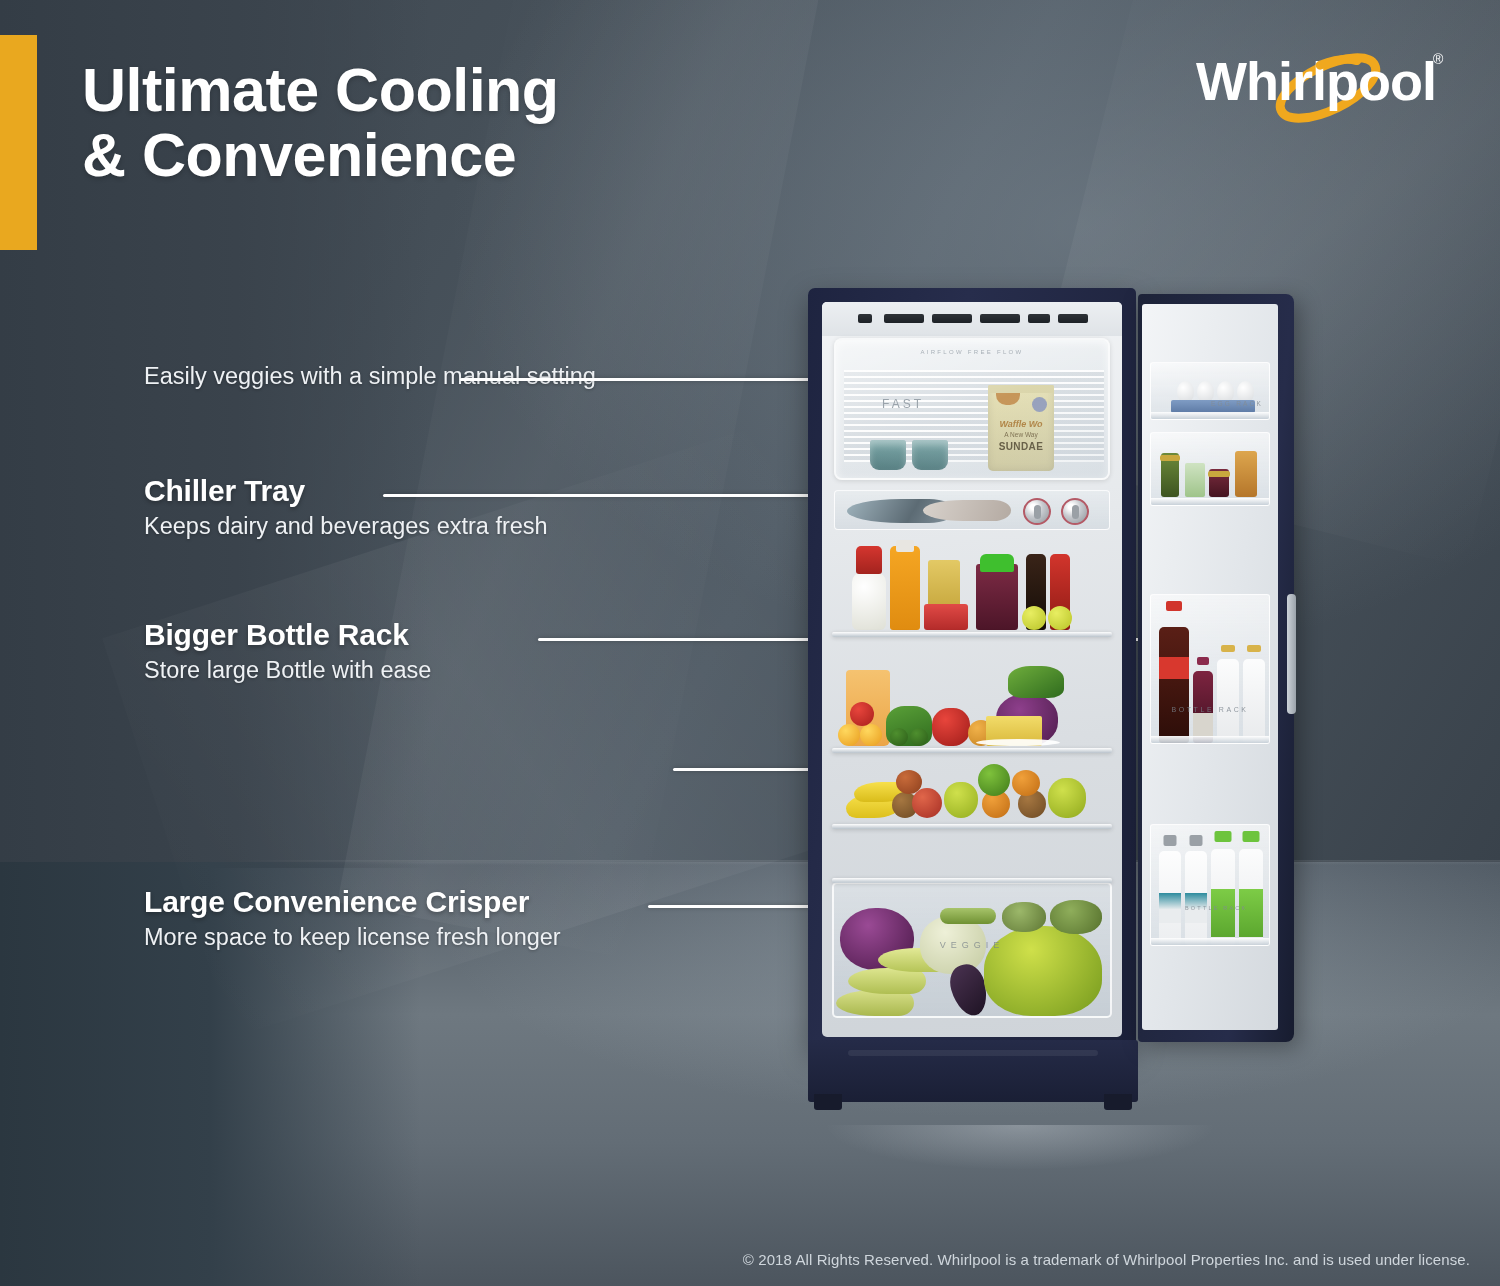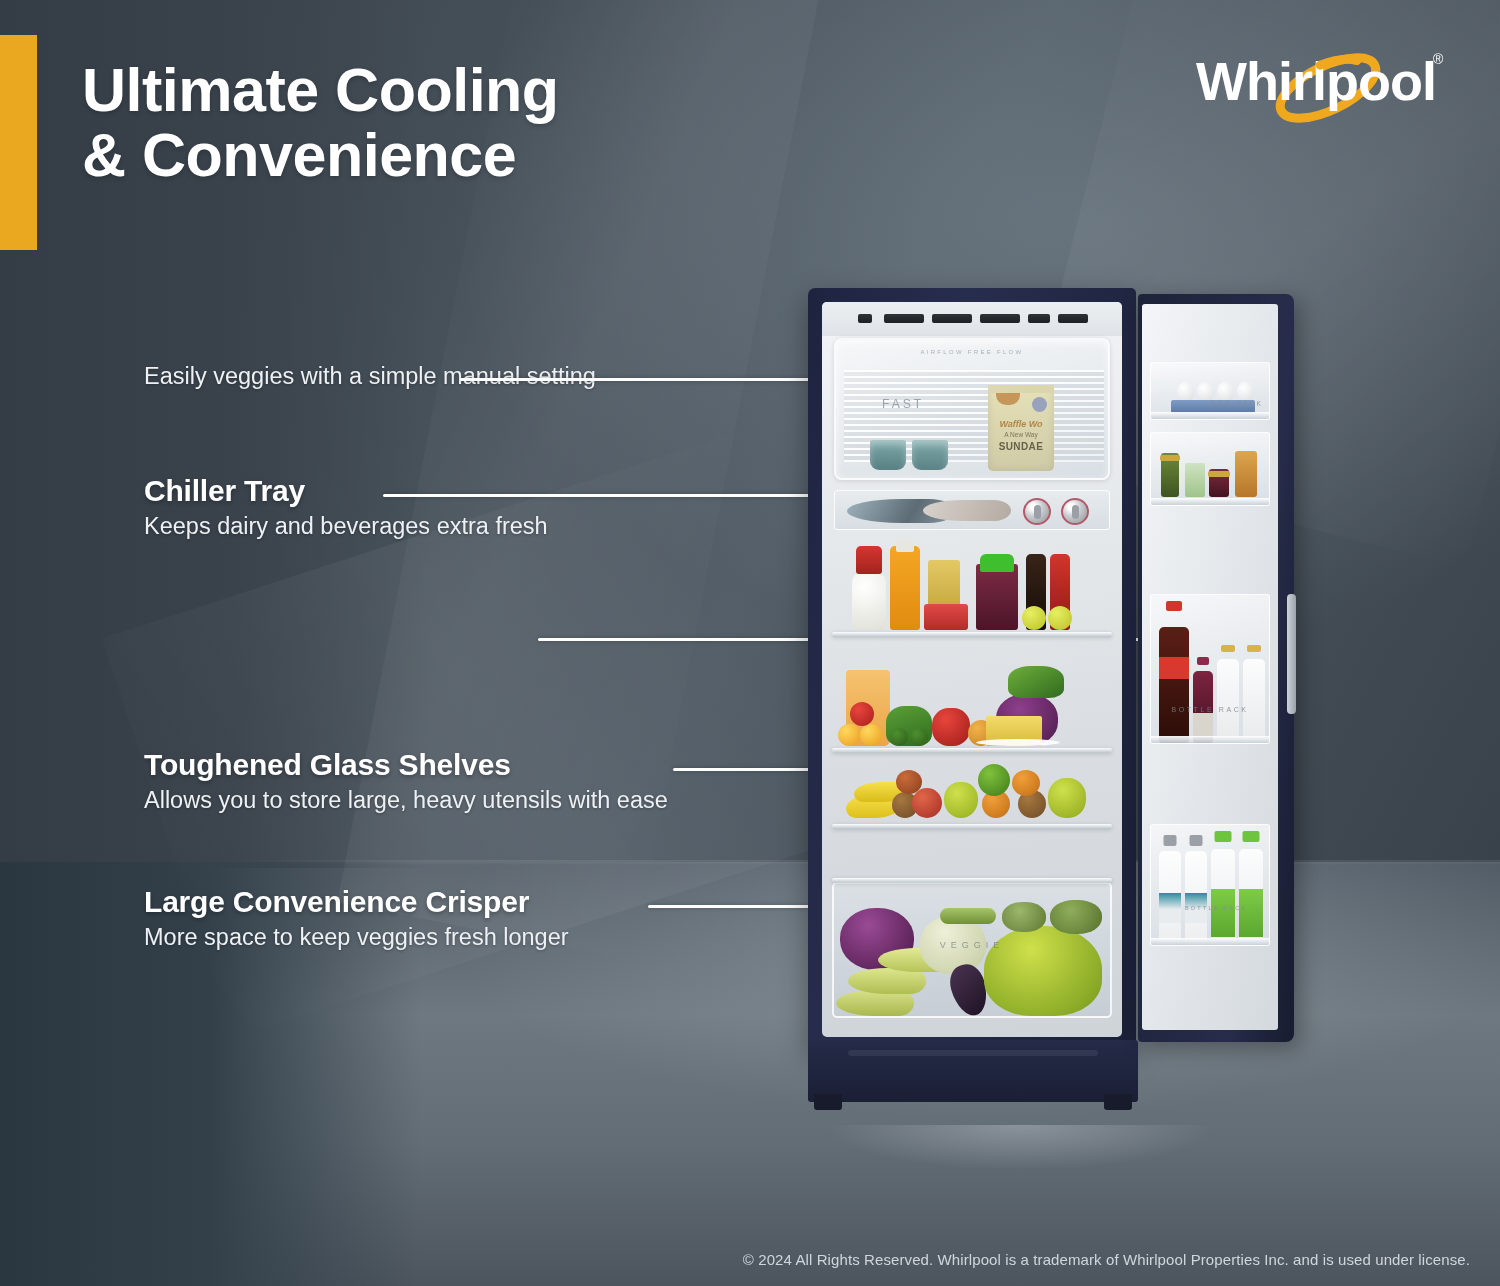--- a/index.html
+++ b/index.html
@@ -231,33 +231,33 @@
   <div class="lead" style="left:460px; top:378px; width:641px;"></div>
   <div class="dot" style="left:1091px; top:367px;"></div>
 
   <div class="feature" style="left:144px; top:474px;">
     <div class="f-title">Chiller Tray</div>
     <div class="f-desc">Keeps dairy and beverages extra fresh</div>
   </div>
   <div class="lead" style="left:383px; top:494px; width:484px;"></div>
   <div class="dot" style="left:857px; top:483px;"></div>
 
+  <div class="feature" style="left:144px; top:618px;">
+    <div class="f-title">Bigger Bottle Rack</div>
+    <div class="f-desc">Store large Bottle with ease</div>
+  </div>
   <div class="lead" style="left:538px; top:638px; width:645px;"></div>
   <div class="dot" style="left:1173px; top:627px;"></div>
 
-  <div class="feature" style="left:144px; top:748px;">
-    <div class="f-title">Toughened Glass Shelves</div>
-    <div class="f-desc">Allows you to store large, heavy utensils with ease</div>
-  </div>
   <div class="lead" style="left:673px; top:768px; width:198px;"></div>
   <div class="dot" style="left:861px; top:757px;"></div>
 
   <div class="feature" style="left:144px; top:885px;">
     <div class="f-title">Large Convenience Crisper</div>
-    <div class="f-desc">More space to keep veggies fresh longer</div>
+    <div class="f-desc">More space to keep license fresh longer</div>
   </div>
   <div class="lead" style="left:648px; top:905px; width:218px;"></div>
   <div class="dot" style="left:856px; top:894px;"></div>
 
   <div class="fridge">
 
     <div class="cab">
       <div class="cab-inner">
 
         <div class="cab-top-rail"></div>
@@ -417,15 +417,15 @@
           <div class="cap" style="left:100px; top:6px; width:17px; height:11px; background:#6dc43d;"></div>
           <div class="it" style="left:88px; width:24px; height:48px; bottom:8px; background:linear-gradient(180deg,#7dcc46,#5ca72f);"></div>
           <div class="rack-txt" style="left:34px; bottom:34px; font-size:5.5px;">BOTTLE RACK</div>
           <div class="dbin-lip"></div>
         </div>
 
       </div>
     </div>
   </div>
 
-  <div class="footer">© 2024 All Rights Reserved. Whirlpool is a trademark of Whirlpool Properties Inc. and is used under license.</div>
+  <div class="footer">© 2018 All Rights Reserved. Whirlpool is a trademark of Whirlpool Properties Inc. and is used under license.</div>
 
 </div>
 
 </body></html>

